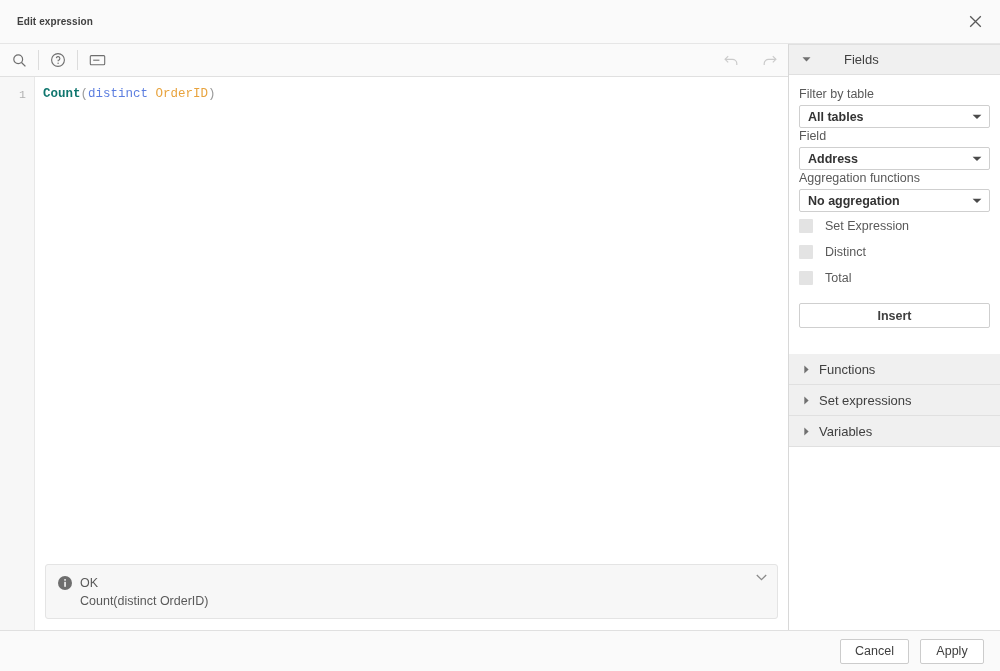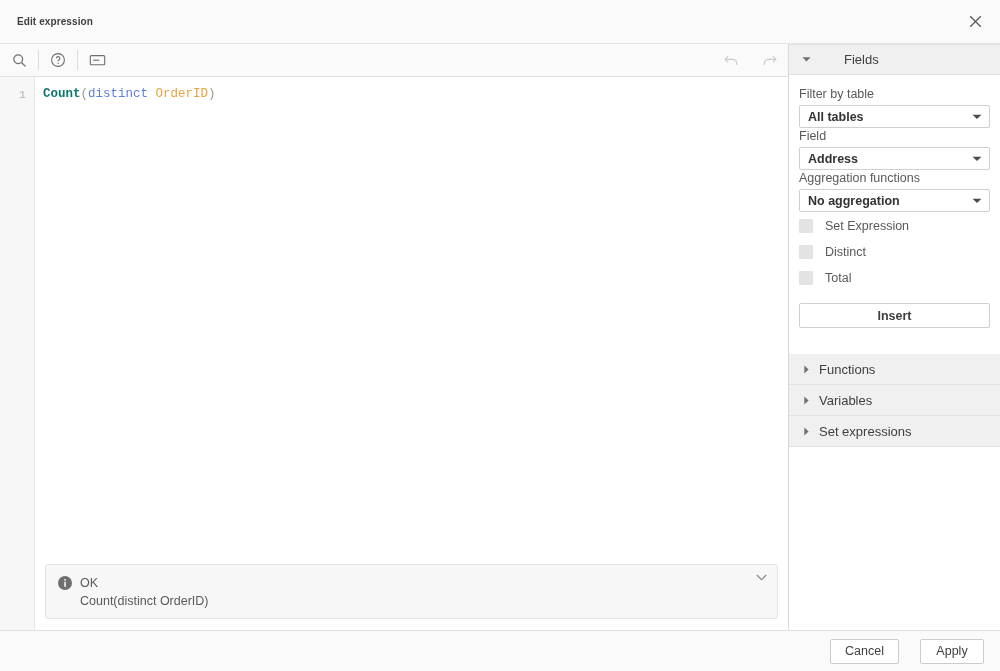--- a/index.html
+++ b/index.html
@@ -300,21 +300,21 @@
   
   .footer {
     height: 41px;
     min-height: 41px;
     background: #fafafa;
     border-top: 1px solid #e0e0e0;
     display: flex;
     align-items: center;
     justify-content: flex-end;
     padding-right: 16px;
-    gap: 21px;
+    gap: 11px;
     box-sizing: border-box;
   }
   .footer-btn {
     min-width: 64px;
     height: 25px;
     padding: 0 14px;
     border: 1px solid #cccccc;
     background: #ffffff;
     border-radius: 2px;
     font-family: "Liberation Sans", sans-serif;
@@ -478,30 +478,30 @@
         </span>
         <span class="acc-label">Functions</span>
       </div>
 
       <div class="acc-header closed">
         <span class="acc-arrow">
           <svg width="7" height="9" viewBox="0 0 7 9" aria-hidden="true">
               <path d="M1.3 0.6 L5.6 4.5 L1.3 8.4 Z" fill="currentColor"></path>
             </svg>
         </span>
-        <span class="acc-label">Variables</span>
+        <span class="acc-label">Set expressions</span>
       </div>
 
       <div class="acc-header closed">
         <span class="acc-arrow">
           <svg width="7" height="9" viewBox="0 0 7 9" aria-hidden="true">
               <path d="M1.3 0.6 L5.6 4.5 L1.3 8.4 Z" fill="currentColor"></path>
             </svg>
         </span>
-        <span class="acc-label">Set expressions</span>
+        <span class="acc-label">Variables</span>
       </div>
 
       <div class="sidebar-filler"></div>
     </div>
   </div>
 
   <div class="footer">
     <div class="footer-btn">Cancel</div>
     <div class="footer-btn">Apply</div>
   </div>

